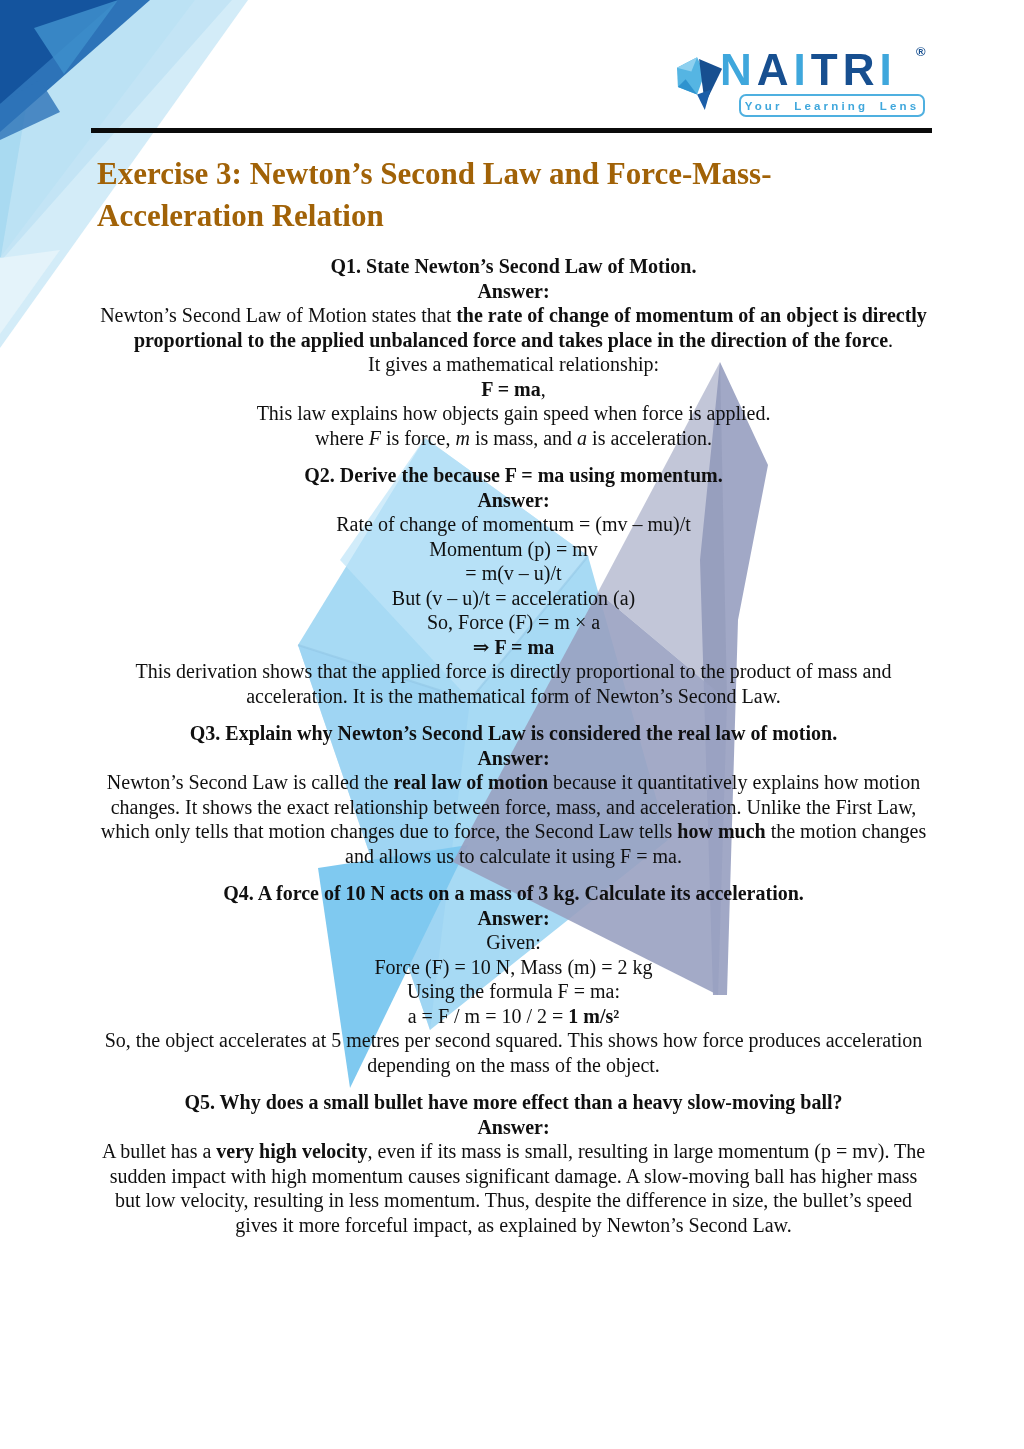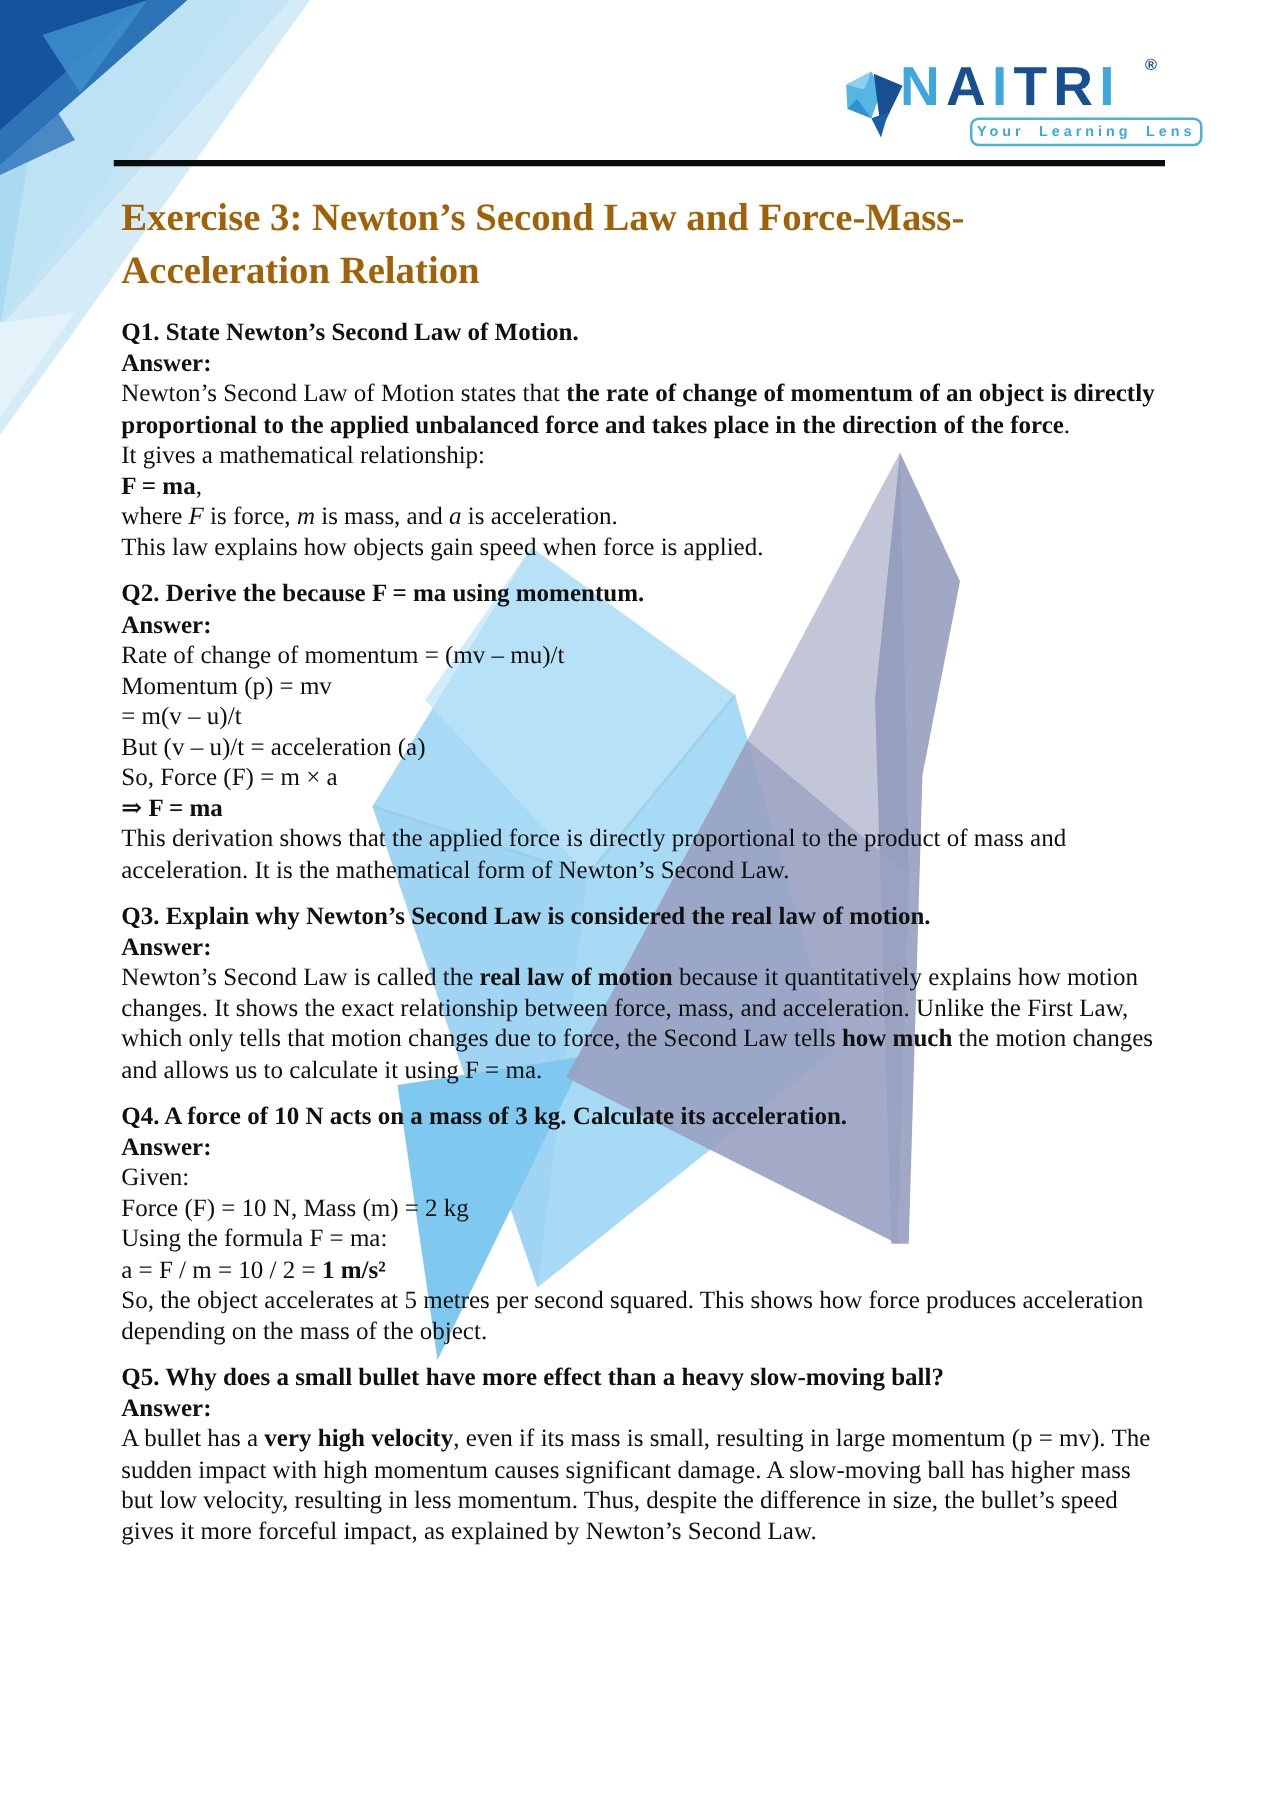--- a/index.html
+++ b/index.html
@@ -22,30 +22,30 @@
   }
   .reg {
     position:absolute; left:240px; top:-2px;
     font-family:"Liberation Sans",sans-serif; font-size:13px; color:#174F90; font-weight:bold;
   }
   .tagline-box {
     position:absolute; left:63px; top:48px; width:182px; height:19px;
     border:2px solid #4FB0E0; border-radius:7px;
     display:flex; align-items:center; justify-content:center;
     color:#3FA7DC; font-family:"Liberation Sans","DejaVu Sans",sans-serif;
-    font-size:11.5px; font-weight:bold; letter-spacing:3.2px; word-spacing:5px; white-space:nowrap;margin-left:37px;
+    font-size:11.5px; font-weight:bold; letter-spacing:3.2px; word-spacing:5px; white-space:nowrap;
   }
 
   .rule { position:absolute; left:91px; top:128px; width:841px; height:5px; background:#0b0b0b; z-index:2; }
 
   .content { position:absolute; left:97px; top:153px; width:833px; z-index:1; }
   .title {
     margin:0 0 17px 0; font-weight:bold; font-size:31px; line-height:42px; color:#a16207;
   }
-  .qa-block { margin:0; }
+  .qa-block { margin:0;text-align:center; }
   .qa-block + .qa-block { margin-top:13px; }
   .content p { margin:0; font-size:20px; line-height:24.5px; }
   .q, .a-label { font-weight:bold; }
   .seg-b { font-weight:bold;margin-top:12px; }
   .seg-i { font-style:italic; }
 </style>
 </head>
 <body>
 
 <svg class="corner-svg" width="320" height="360" viewBox="0 0 320 360">
@@ -89,22 +89,22 @@
 
 <main class="content">
   <h1 class="title">Exercise 3: Newton’s Second Law and Force-Mass-Acceleration Relation</h1>
   <div id="qa">
       <section class="qa-block">
         <p class="q">Q1. State Newton’s Second Law of Motion.</p>
         <p class="a-label">Answer:</p>
         <p><span>Newton’s Second Law of Motion states that </span><span class="seg-b">the rate of change of momentum of an object is directly proportional to the applied unbalanced force and takes place in the direction of the force</span><span>.</span></p>
         <p><span>It gives a mathematical relationship:</span></p>
         <p><span class="seg-b">F = ma</span><span>,</span></p>
+        <p><span>This law explains how objects gain speed when force is applied.</span></p>
         <p><span>where </span><span class="seg-i">F</span><span> is force, </span><span class="seg-i">m</span><span> is mass, and </span><span class="seg-i">a</span><span> is acceleration.</span></p>
-        <p><span>This law explains how objects gain speed when force is applied.</span></p>
       </section>
       <section class="qa-block">
         <p class="q">Q2. Derive the because F = ma using momentum.</p>
         <p class="a-label">Answer:</p>
         <p><span>Rate of change of momentum = (mv – mu)/t</span></p>
         <p><span>Momentum (p) = mv</span></p>
         <p><span>= m(v – u)/t</span></p>
         <p><span>But (v – u)/t = acceleration (a)</span></p>
         <p><span>So, Force (F) = m × a</span></p>
         <p><span class="seg-b">⇒ F = ma</span></p>

